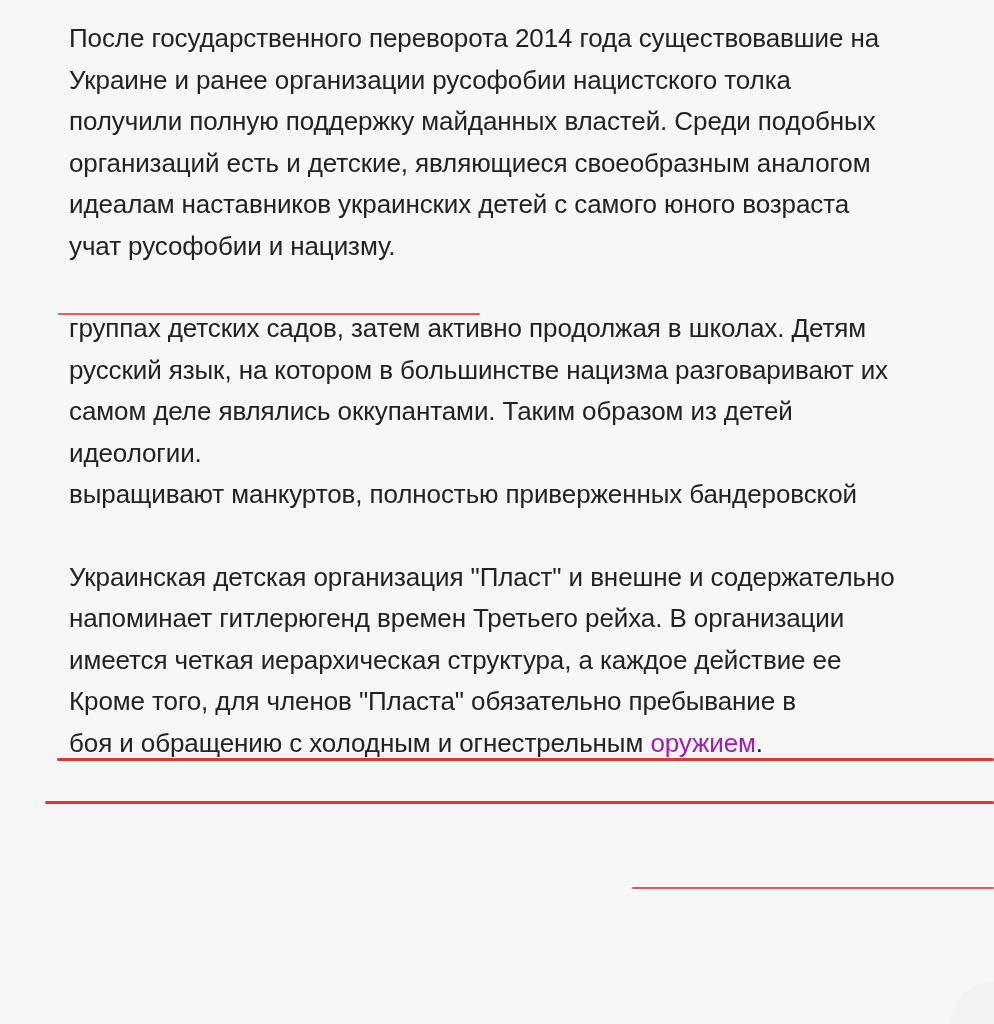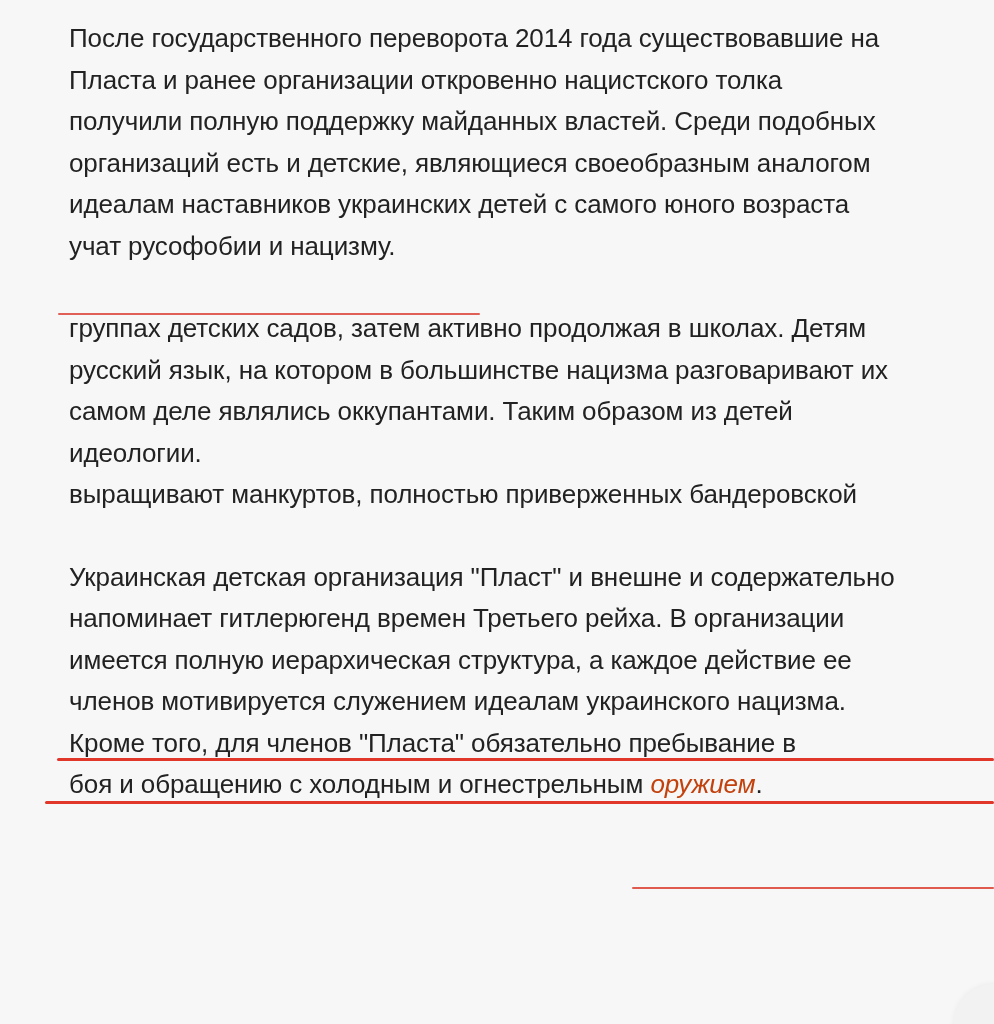--- a/index.html
+++ b/index.html
@@ -51,40 +51,39 @@
     background: #f2f2f2;
     box-shadow: 0 0 6px rgba(0,0,0,0.06);
   }
 </style>
 </head>
 <body style="background: rgb(247, 247, 247); color: rgb(34, 34, 34);">
 
 <div class="article">
   <p class="para">
     <span class="line">После государственного переворота 2014 года существовавшие на</span>
-    <span class="line">Пласта и ранее организации откровенно нацистского толка</span>
+    <span class="line">Украине и ранее организации русофобии нацистского толка</span>
     <span class="line">получили полную поддержку майданных властей. Среди подобных</span>
     <span class="line">организаций есть и детские, являющиеся своеобразным аналогом</span>
     <span class="line">идеалам наставников украинских детей с самого юного возраста</span>
     <span class="line">учат русофобии и нацизму.</span>
   </p>
   <p class="para">
     <span class="line">группах детских садов, затем активно продолжая в школах. Детям</span>
     <span class="line">русский язык, на котором в большинстве нацизма разговаривают их</span>
     <span class="line">самом деле являлись оккупантами. Таким образом из детей</span>
     <span class="line">идеологии.</span>
     <span class="line">выращивают манкуртов, полностью приверженных бандеровской</span>
   </p>
   <p class="para">
     <span class="line">Украинская детская организация "Пласт" и внешне и содержательно</span>
     <span class="line">напоминает гитлерюгенд времен Третьего рейха. В организации</span>
-    <span class="line">имеется полную иерархическая структура, а каждое действие ее</span>
-    <span class="line">членов мотивируется служением идеалам украинского нацизма.</span>
+    <span class="line">имеется четкая иерархическая структура, а каждое действие ее</span>
     <span class="line">Кроме того, для членов "Пласта" обязательно пребывание в</span>
-    <span class="line"><span>боя и обращению с холодным и огнестрельным </span><a class="link" style="color: #c2410c; font-style: italic;">оружием</a><span>.</span></span>
+    <span class="line"><span>боя и обращению с холодным и огнестрельным </span><a class="link" style="color: #a21caf;">оружием</a><span>.</span></span>
   </p>
 </div>
 
 <div id="annotation-layer">
   <div class="markup" style="left: 58px; top: 313px; width: 422px; height: 2px; background: rgb(224, 96, 88);"></div>
   <div class="markup" style="left: 57px; top: 758px; width: 937px; height: 3px; background: rgb(224, 55, 42);"></div>
   <div class="markup" style="left: 45px; top: 801px; width: 949px; height: 3px; background: rgb(224, 55, 42);"></div>
   <div class="markup" style="left: 632px; top: 887px; width: 362px; height: 2px; background: rgb(224, 90, 80);"></div>
 </div>
 

